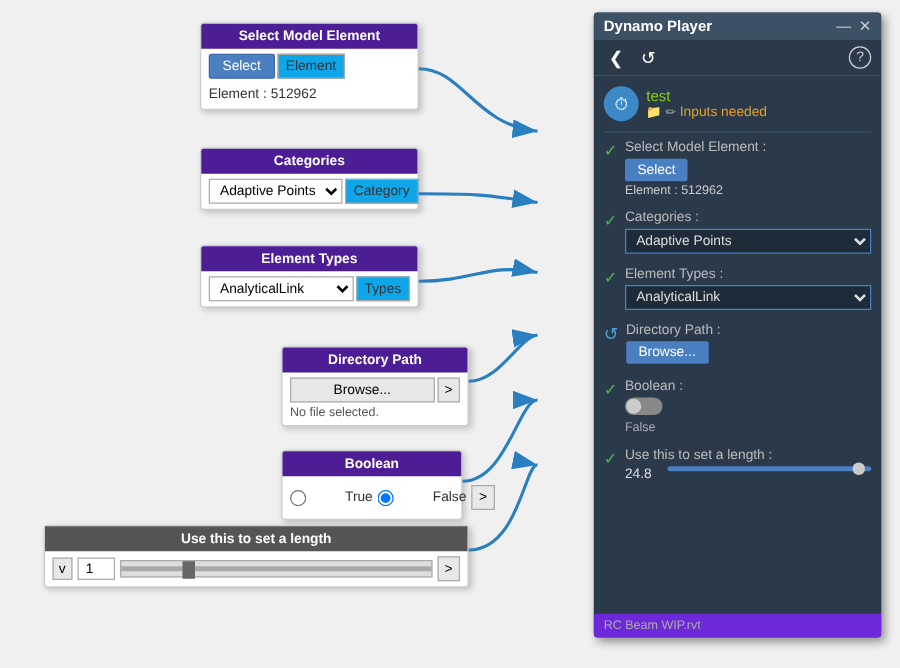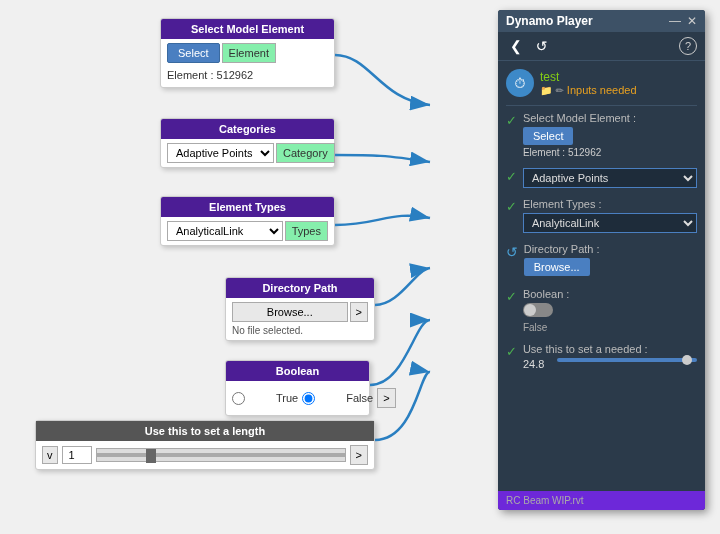--- a/index.html
+++ b/index.html
@@ -80,21 +80,21 @@
 
     .node-select {
       border: 1px solid #aaa;
       background: #fff;
       padding: 2px 4px;
       font-size: 11px;
       flex: 1;
     }
 
     .node-label-right {
-      background: #86efac;
+      background: #0ea5e9;
       border: 1px solid #aaa;
       padding: 3px 6px;
       font-size: 11px;
       color: #333;
     }
 
     
     .node-element-types {
       left: 160px;
       top: 196px;
@@ -228,21 +228,21 @@
       width: 720px;
       height: 534px;
       pointer-events: none;
     }
 
     
     .dynamo-panel {
       position: absolute;
       right: 15px;
       top: 10px;
-      width: 207px;
+      width: 230px;
       height: 500px;
       background: #2b3a4a;
       border-radius: 3px;
       box-shadow: 3px 3px 8px rgba(0,0,0,0.4);
       display: flex;
       flex-direction: column;
       overflow: hidden;
     }
 
     .dynamo-titlebar {
@@ -640,20 +640,21 @@
           <button class="dynamo-select-btn">Select</button>
           <div class="dynamo-element-val">Element : 512962</div>
         </div>
       </div>
     </div>
 
     <div class="dynamo-input-group">
       <div class="dynamo-check-row">
         <span class="dynamo-check">✓</span>
         <div class="dynamo-input-content">
+          <div class="dynamo-input-label">Categories :</div>
           <select class="dynamo-select-box">
             <option>Adaptive Points</option>
           </select>
         </div>
       </div>
     </div>
 
     <div class="dynamo-input-group">
       <div class="dynamo-check-row">
         <span class="dynamo-check">✓</span>
@@ -686,21 +687,21 @@
           </div>
           <div class="dynamo-bool-label">False</div>
         </div>
       </div>
     </div>
 
     <div class="dynamo-input-group">
       <div class="dynamo-check-row">
         <span class="dynamo-check">✓</span>
         <div class="dynamo-input-content">
-          <div class="dynamo-input-label">Use this to set a needed :</div>
+          <div class="dynamo-input-label">Use this to set a length :</div>
           <div class="dynamo-slider-row">
             <span class="dynamo-slider-val">24.8</span>
             <div class="dynamo-slider">
               <div class="dynamo-slider-thumb"></div>
             </div>
           </div>
         </div>
       </div>
     </div>
 

